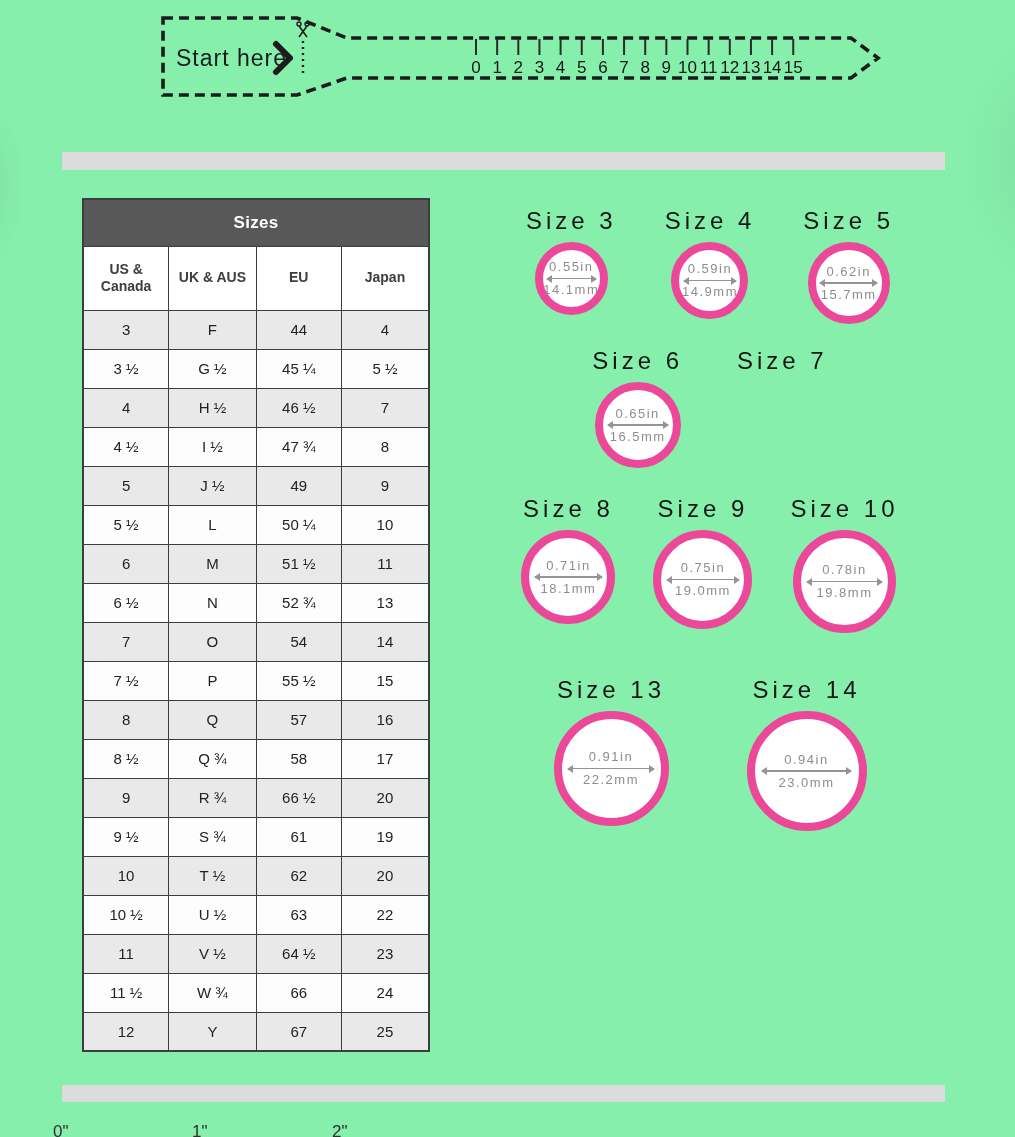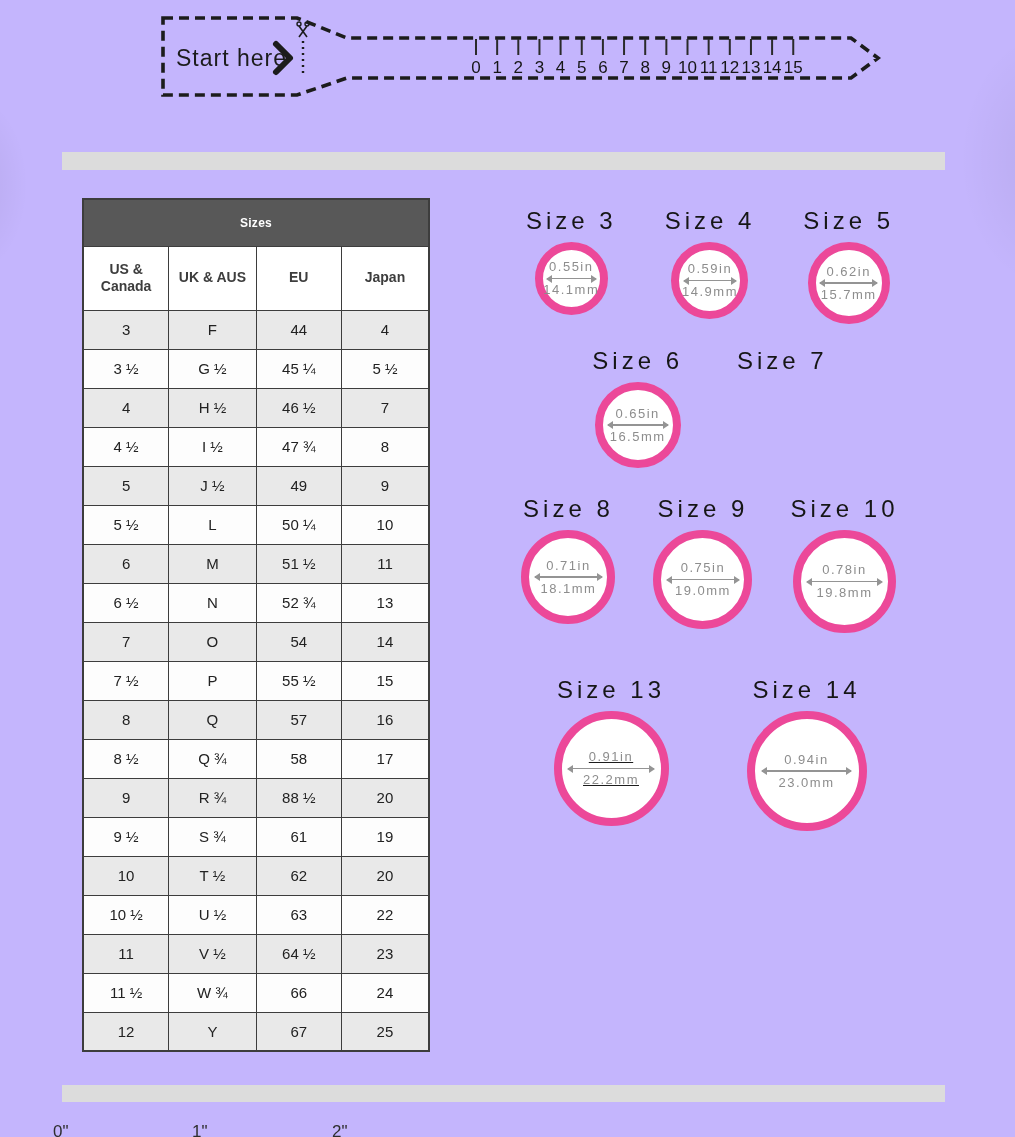--- a/index.html
+++ b/index.html
@@ -10,21 +10,21 @@
     --grid:#3d3d3d;
     --bar:#dcdcdc;
     --measure:#949494;
     --muted-text:#8d8d8d;
   }
   *{margin:0;padding:0;box-sizing:border-box;}
   html,body{background:#fff;}
   .page{
     position:relative;
     width:1015px;height:1137px;
-    background:#c4b5fd;
+    background:#86efac;
     overflow:hidden;
     font-family:"Liberation Sans", sans-serif;
     color:var(--ink);
   }
   
   .curl{position:absolute;pointer-events:none;}
   .curl-left{left:-30px;top:90px;width:60px;height:190px;
     background:radial-gradient(ellipse at left center, rgba(0,0,0,0.07), transparent 68%);}
   .curl-right{right:-34px;top:30px;width:90px;height:260px;
     background:radial-gradient(ellipse at right center, rgba(0,0,0,0.06), transparent 70%);}
@@ -45,21 +45,21 @@
   .sep-bar.top{top:152px;}
   .sep-bar.bottom{top:1085px;height:17px;}
 
   
   .table-wrap{position:absolute;left:82px;top:198px;width:348px;}
   table.size-table{border-collapse:collapse;width:100%;border:2px solid var(--grid);}
   table.size-table th,table.size-table td{
     border:1px solid var(--grid);text-align:center;vertical-align:middle;
   }
   th.tbl-title{
-    background:var(--header-bg);color:#fff;font-size:12px;font-weight:bold;
+    background:var(--header-bg);color:#fff;font-size:17px;font-weight:bold;
     height:47px;border-bottom:2px solid #fff;letter-spacing:.3px;
   }
   tr.col-heads th{
     background:#fff;color:#3d3d3d;font-size:14px;font-weight:bold;height:64px;line-height:1.25;
     padding:2px 6px;
   }
   table.size-table td{font-size:15px;color:#222;height:39px;background:var(--row-base);}
   table.size-table tr.alt td{background:var(--row-alt);}
 
   
@@ -246,21 +246,21 @@
           </tr>
           <tr>
             <td>8 ½</td>
             <td>Q ¾</td>
             <td>58</td>
             <td>17</td>
           </tr>
           <tr class="alt">
             <td>9</td>
             <td>R ¾</td>
-            <td>88 ½</td>
+            <td>66 ½</td>
             <td>20</td>
           </tr>
           <tr>
             <td>9 ½</td>
             <td>S ¾</td>
             <td>61</td>
             <td>19</td>
           </tr>
           <tr class="alt">
             <td>10</td>
@@ -358,21 +358,21 @@
           <div class="ring-circle" style="width: 103px; height: 103px;">
             <div class="ring-in">0.78in</div>
             <div class="ring-arrow"></div>
             <div class="ring-mm">19.8mm</div>
           </div>
         </div>
       </div>
       <div class="ring-row ring-row-4">
         <div class="ring-item">
           <div class="ring-size-label">Size 13</div>
-          <div class="ring-circle" style="width: 115px; height: 115px; text-decoration: underline;">
+          <div class="ring-circle" style="width: 115px; height: 115px;">
             <div class="ring-in">0.91in</div>
             <div class="ring-arrow"></div>
             <div class="ring-mm">22.2mm</div>
           </div>
         </div>
         <div class="ring-item">
           <div class="ring-size-label">Size 14</div>
           <div class="ring-circle" style="width: 120px; height: 120px;">
             <div class="ring-in">0.94in</div>
             <div class="ring-arrow"></div>

